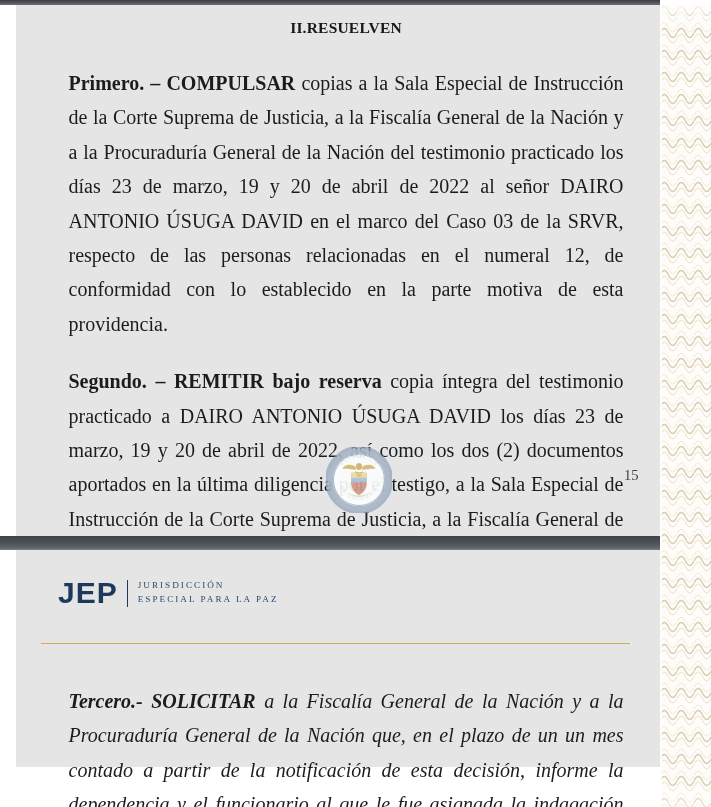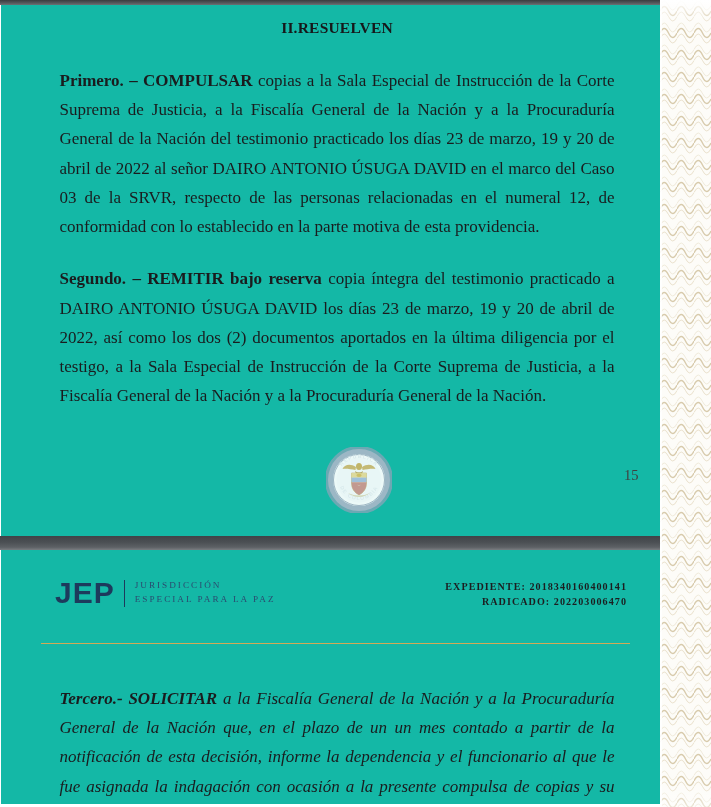--- a/index.html
+++ b/index.html
@@ -55,45 +55,44 @@
     top: 536px; left: 0;
     width: 660px;
     height: 14px;
     background: linear-gradient(to bottom, #3f4347 0%, #4c5054 45%, #5d6165 80%, #7a7d81 100%);
     z-index: 3;
   }
 
   
   .page {
     position: absolute;
-    left: 1px;
+    left: 16px;
     width: 660px;
-    background: #14b8a6;
-    padding-left: 12px;
+    background: #e5e5e5;
   }
   .page-one { top: 5px; height: 531px; }
-  .page-two { top: 550px; height: 254px; }
+  .page-two { top: 550px; height: 217px; }
 
   .doc-heading {
     text-align: center;
     font-weight: bold;
     font-size: 15.5px;
     letter-spacing: 0.2px;
     color: #16181a;
     margin-top: 14px;
   }
 
   .body-col {
     margin: 0 auto;
     width: 555px;
   }
 
   p.para {
     text-align: justify;
-    font-size: 17px;
+    font-size: 20px;
     line-height: 1.72;
     color: #1a1c1e;
     text-indent: 0;
     hyphens: none;
   }
   p.para b { font-weight: bold; }
 
   .para-primero { margin-top: 29px; }
   .para-segundo { margin-top: 23px; }
   .para-tercero { margin-top: 36px; font-style: italic; }
@@ -249,30 +248,20 @@
 
     <div class="jep-logo">
       <span class="jep-mark">JEP</span>
       <span class="jep-divider"></span>
       <span class="jep-sub">
         <span>JURISDICCIÓN</span><br>
         <span>ESPECIAL PARA LA PAZ</span>
       </span>
     </div>
 
-    <div class="expediente-block">
-      <div>
-        <span>EXPEDIENTE:</span>
-        <span>2018340160400141</span>
-      </div>
-      <div>
-        <span>RADICADO:</span>
-        <span>202203006470</span>
-      </div>
-    </div>
   </div>
 
   <div class="body-col">
     <p class="para para-tercero"><b>Tercero.- SOLICITAR</b><span> a la Fiscalía General de la Nación y a la Procuraduría General de la Nación que, en el plazo de un un mes contado a partir de la notificación de esta decisión, informe la dependencia y el funcionario al que le fue asignada la indagación con ocasión a la presente compulsa de copias y su estado.</span></p>
   </div>
 </div>
 
 <div class="gold-rule"></div>
 
 <div class="security-strip">

